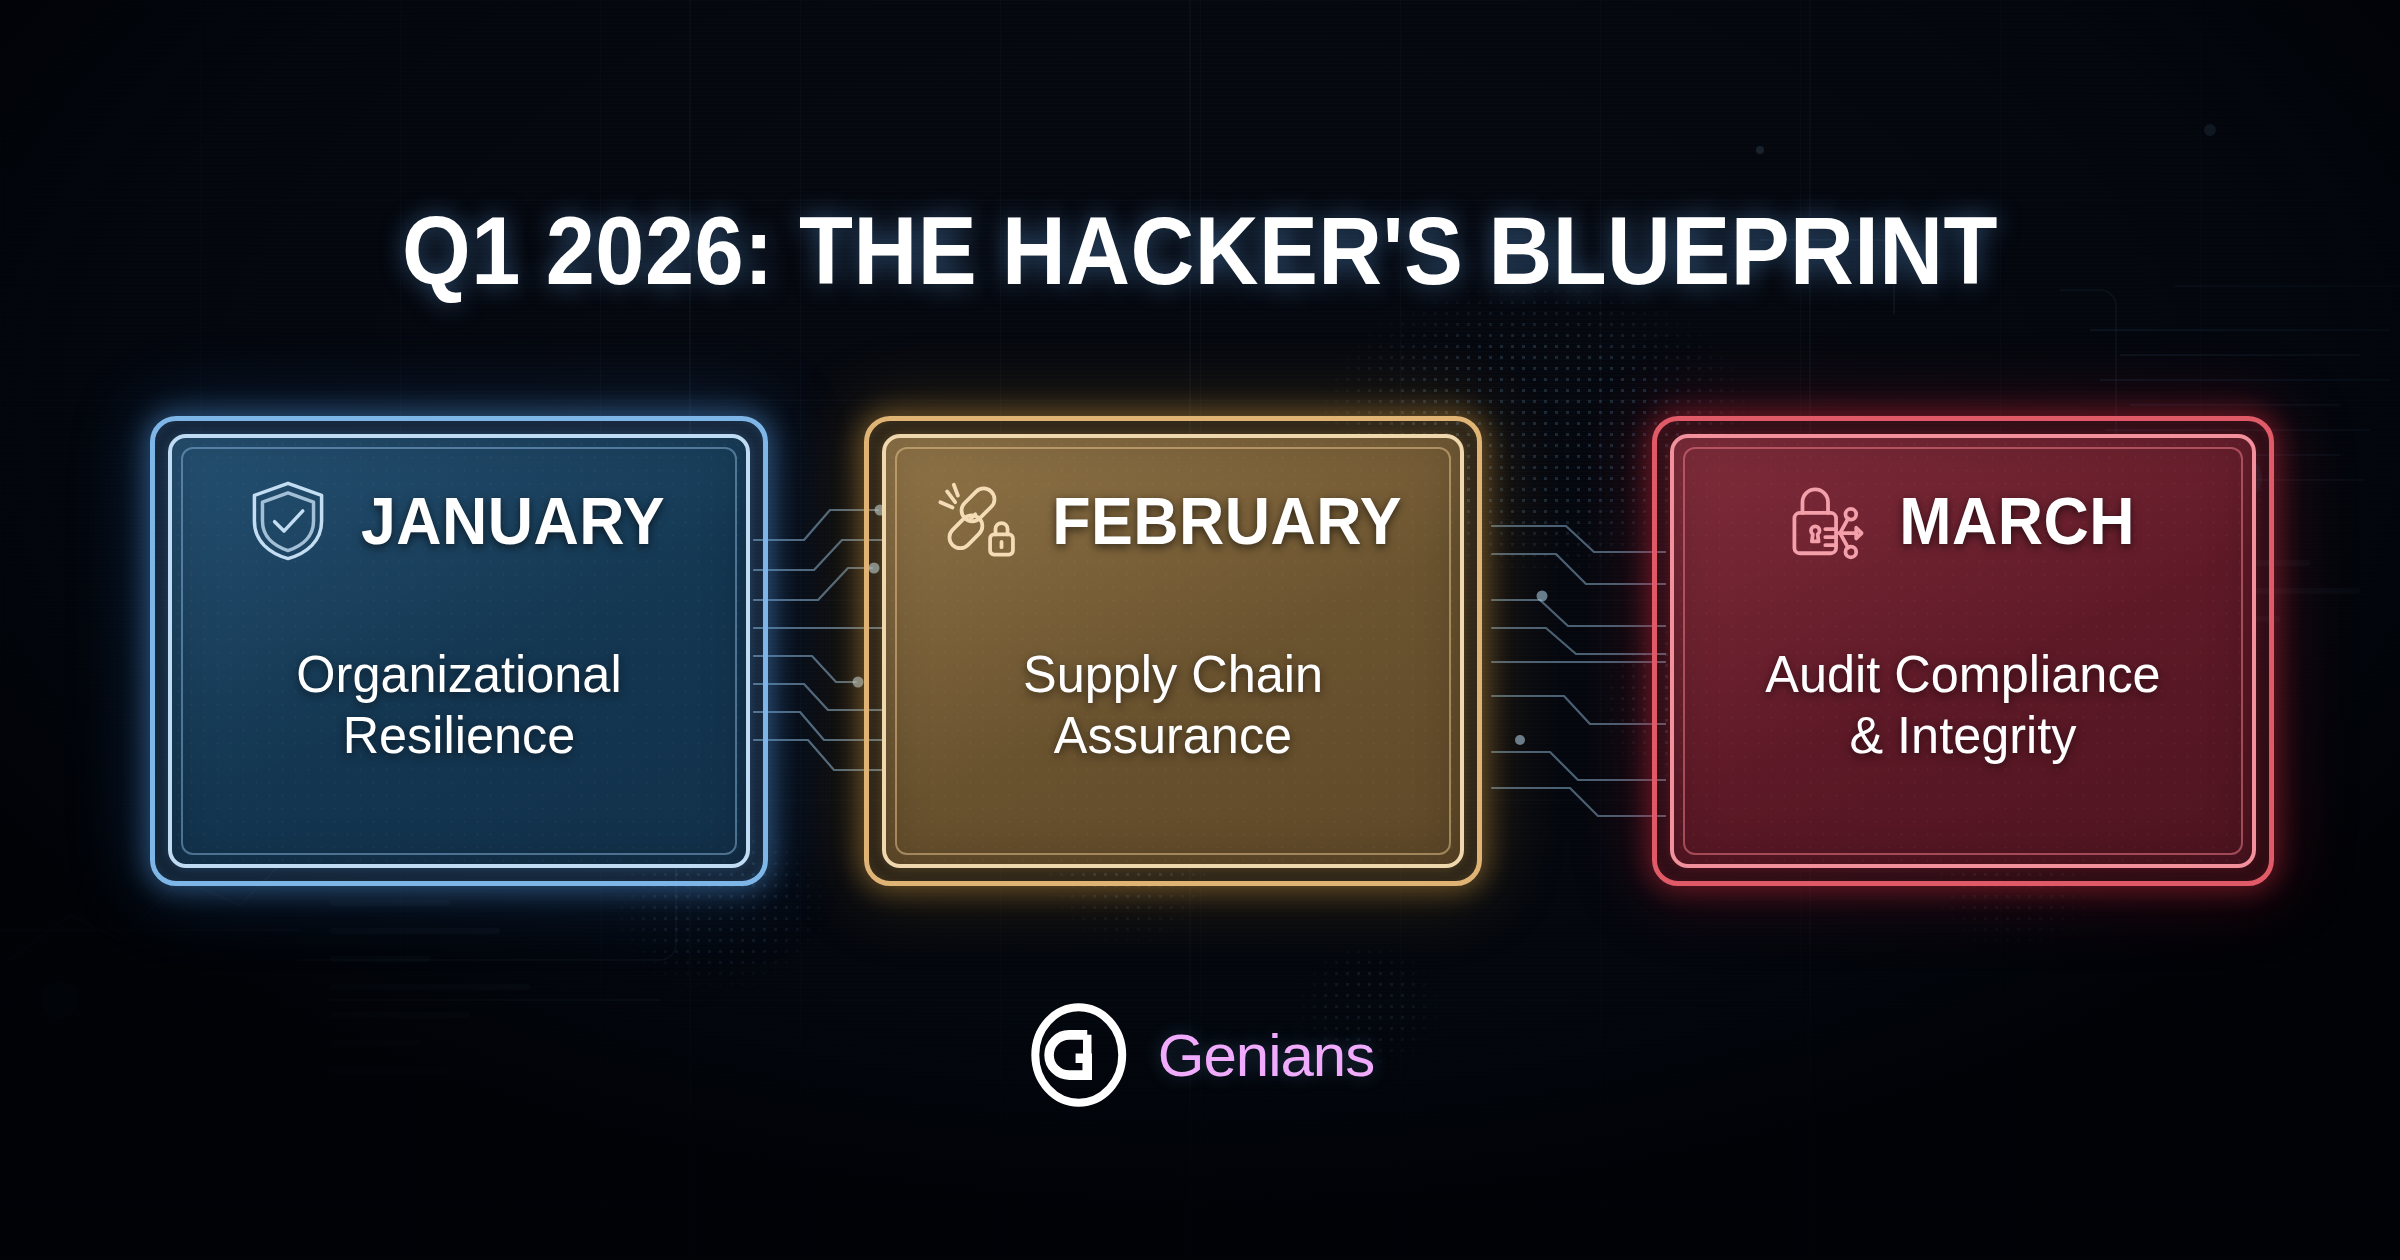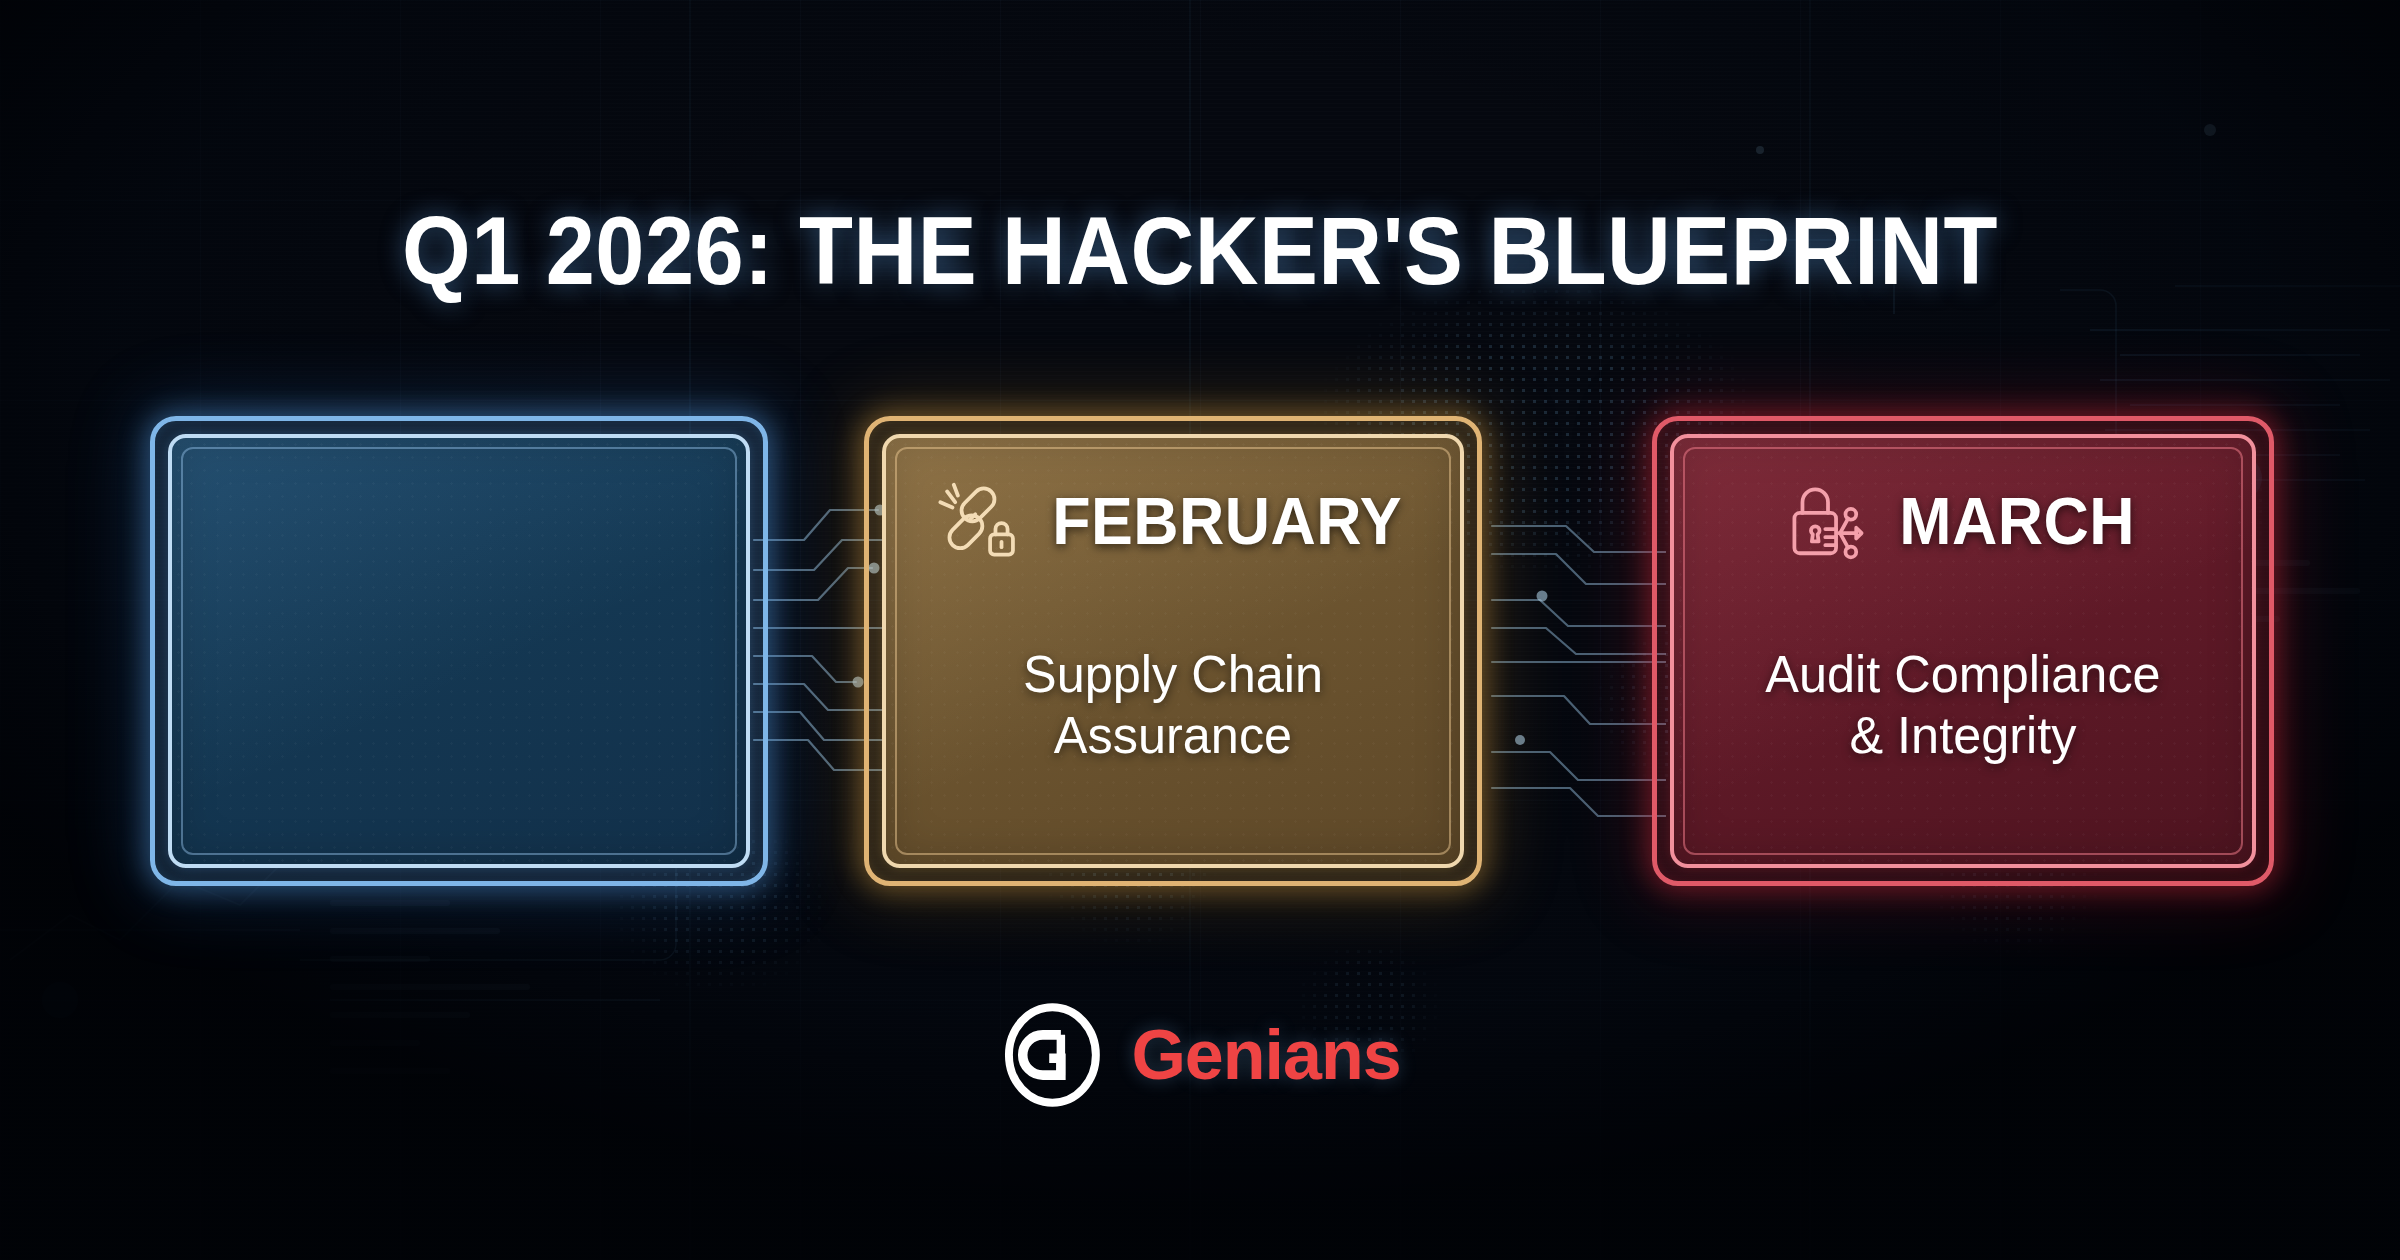--- a/index.html
+++ b/index.html
@@ -167,21 +167,21 @@
   .conn-2{left:1490px;width:176px;}
 
   
   .logo{
     position:absolute;left:50%;top:1002px;transform:translateX(-50%);
     display:flex;align-items:center;gap:26px;
   }
   .logo-mark{width:106px;height:106px;display:block;}
   .logo-word{
     font-family:"Liberation Sans","DejaVu Sans",sans-serif;
-    font-weight:700;font-size:70px;color:#ef4444;letter-spacing:-1px;
+    font-weight:400;font-size:60px;color:#f0abfc;letter-spacing:-1px;
     text-shadow:0 0 18px rgba(120,180,230,.30);
   }
 </style>
 </head>
 <body>
 
 <div class="stage">
 
   <div class="bg-grid"></div>
   <div class="bg-dots"></div>
@@ -272,20 +272,36 @@
       <circle cx="30" cy="300" r="5"></circle>
     </g>
   </svg>
 
   <div class="card card-jan">
     <div class="frame-outer"></div>
     <div class="frame-inner">
       <div class="tex"></div>
       <div class="inner-sheen"></div>
       <div class="frame-inner2"></div>
+    </div>
+    <div class="content">
+      <div class="head">
+        <svg class="ico" viewBox="0 0 64 64">
+          <g fill="none" stroke="#c3ddf2" stroke-width="2.6" stroke-linecap="round" stroke-linejoin="round">
+            <path d="M32 4 L57 13 v19 c0 15-11 24-25 28 C18 56 7 47 7 32 V13 Z"></path>
+            <path d="M32 11 L51 18 v14 c0 11.5-8.4 18.6-19 22 C21.4 50.6 13 43.5 13 32 V18 Z" opacity=".8"></path>
+            <path d="M22 32.5 L29 39.5 L43 24.5"></path>
+          </g>
+        </svg>
+        <div class="month">JANUARY</div>
+      </div>
+      <div class="desc">
+        <span>Organizational</span><br>
+        <span>Resilience</span>
+      </div>
     </div>
   </div>
 
   <div class="card card-feb">
     <div class="frame-outer"></div>
     <div class="frame-inner">
       <div class="tex"></div>
       <div class="inner-sheen"></div>
       <div class="frame-inner2"></div>
     </div>

